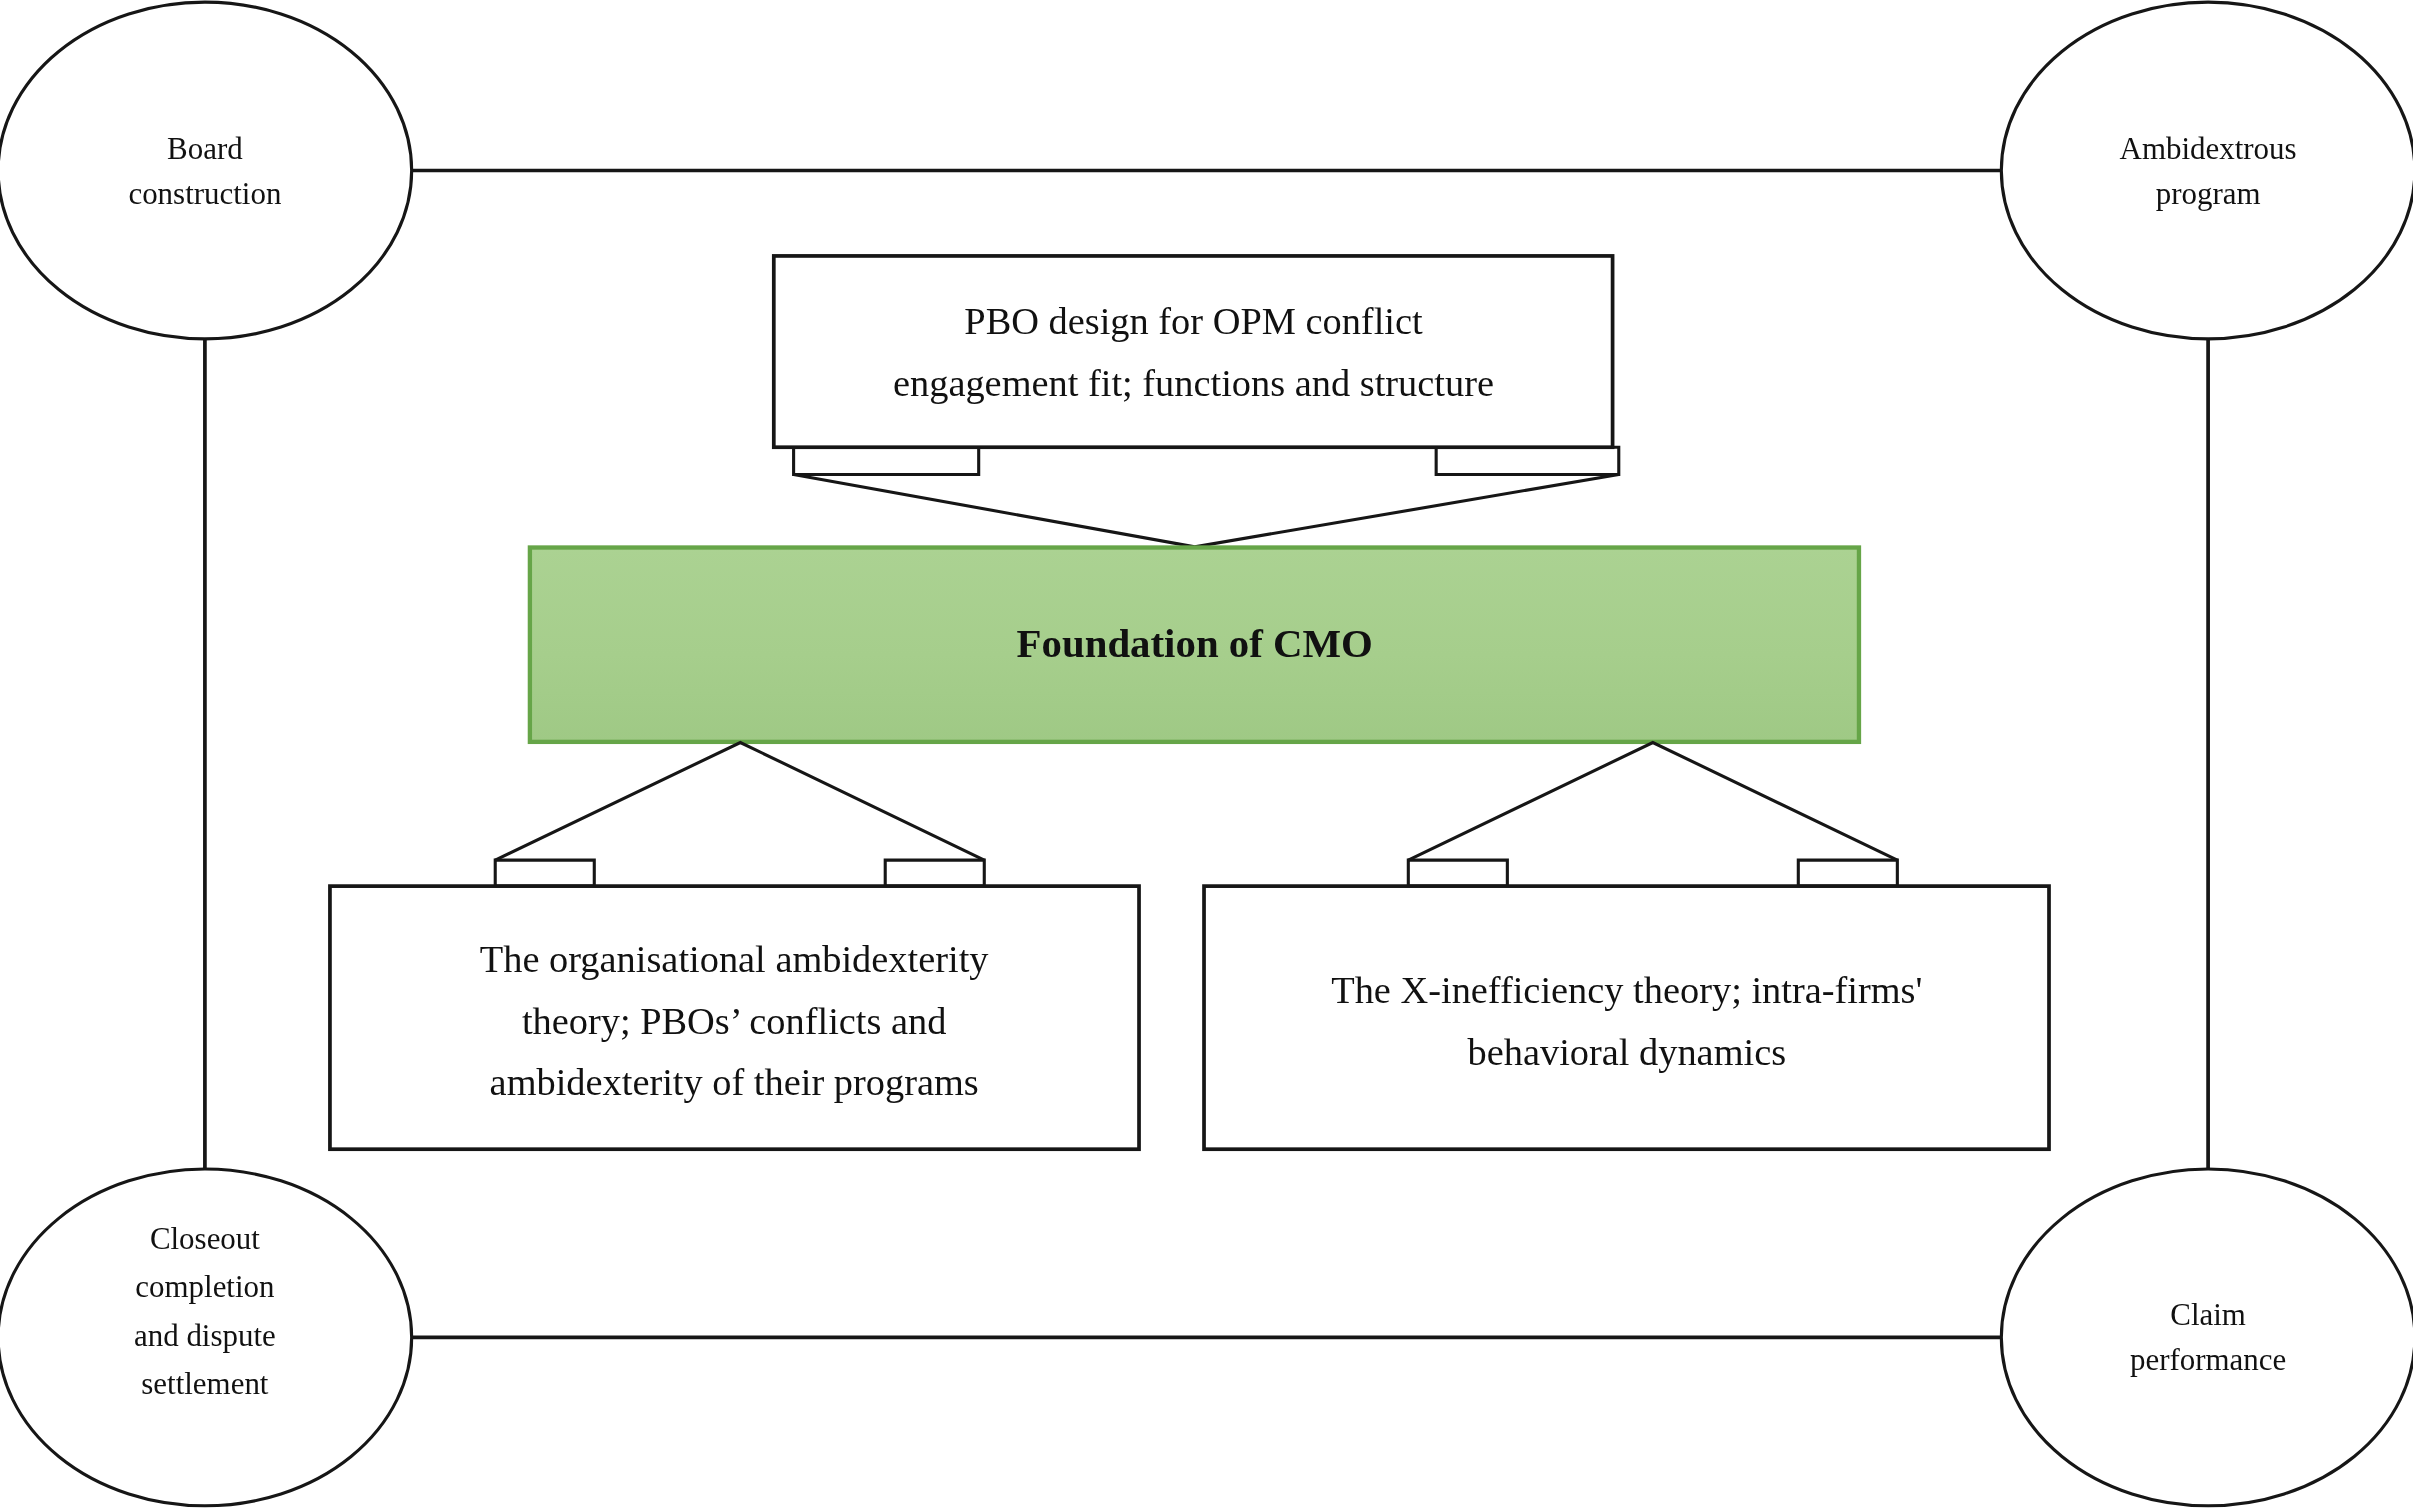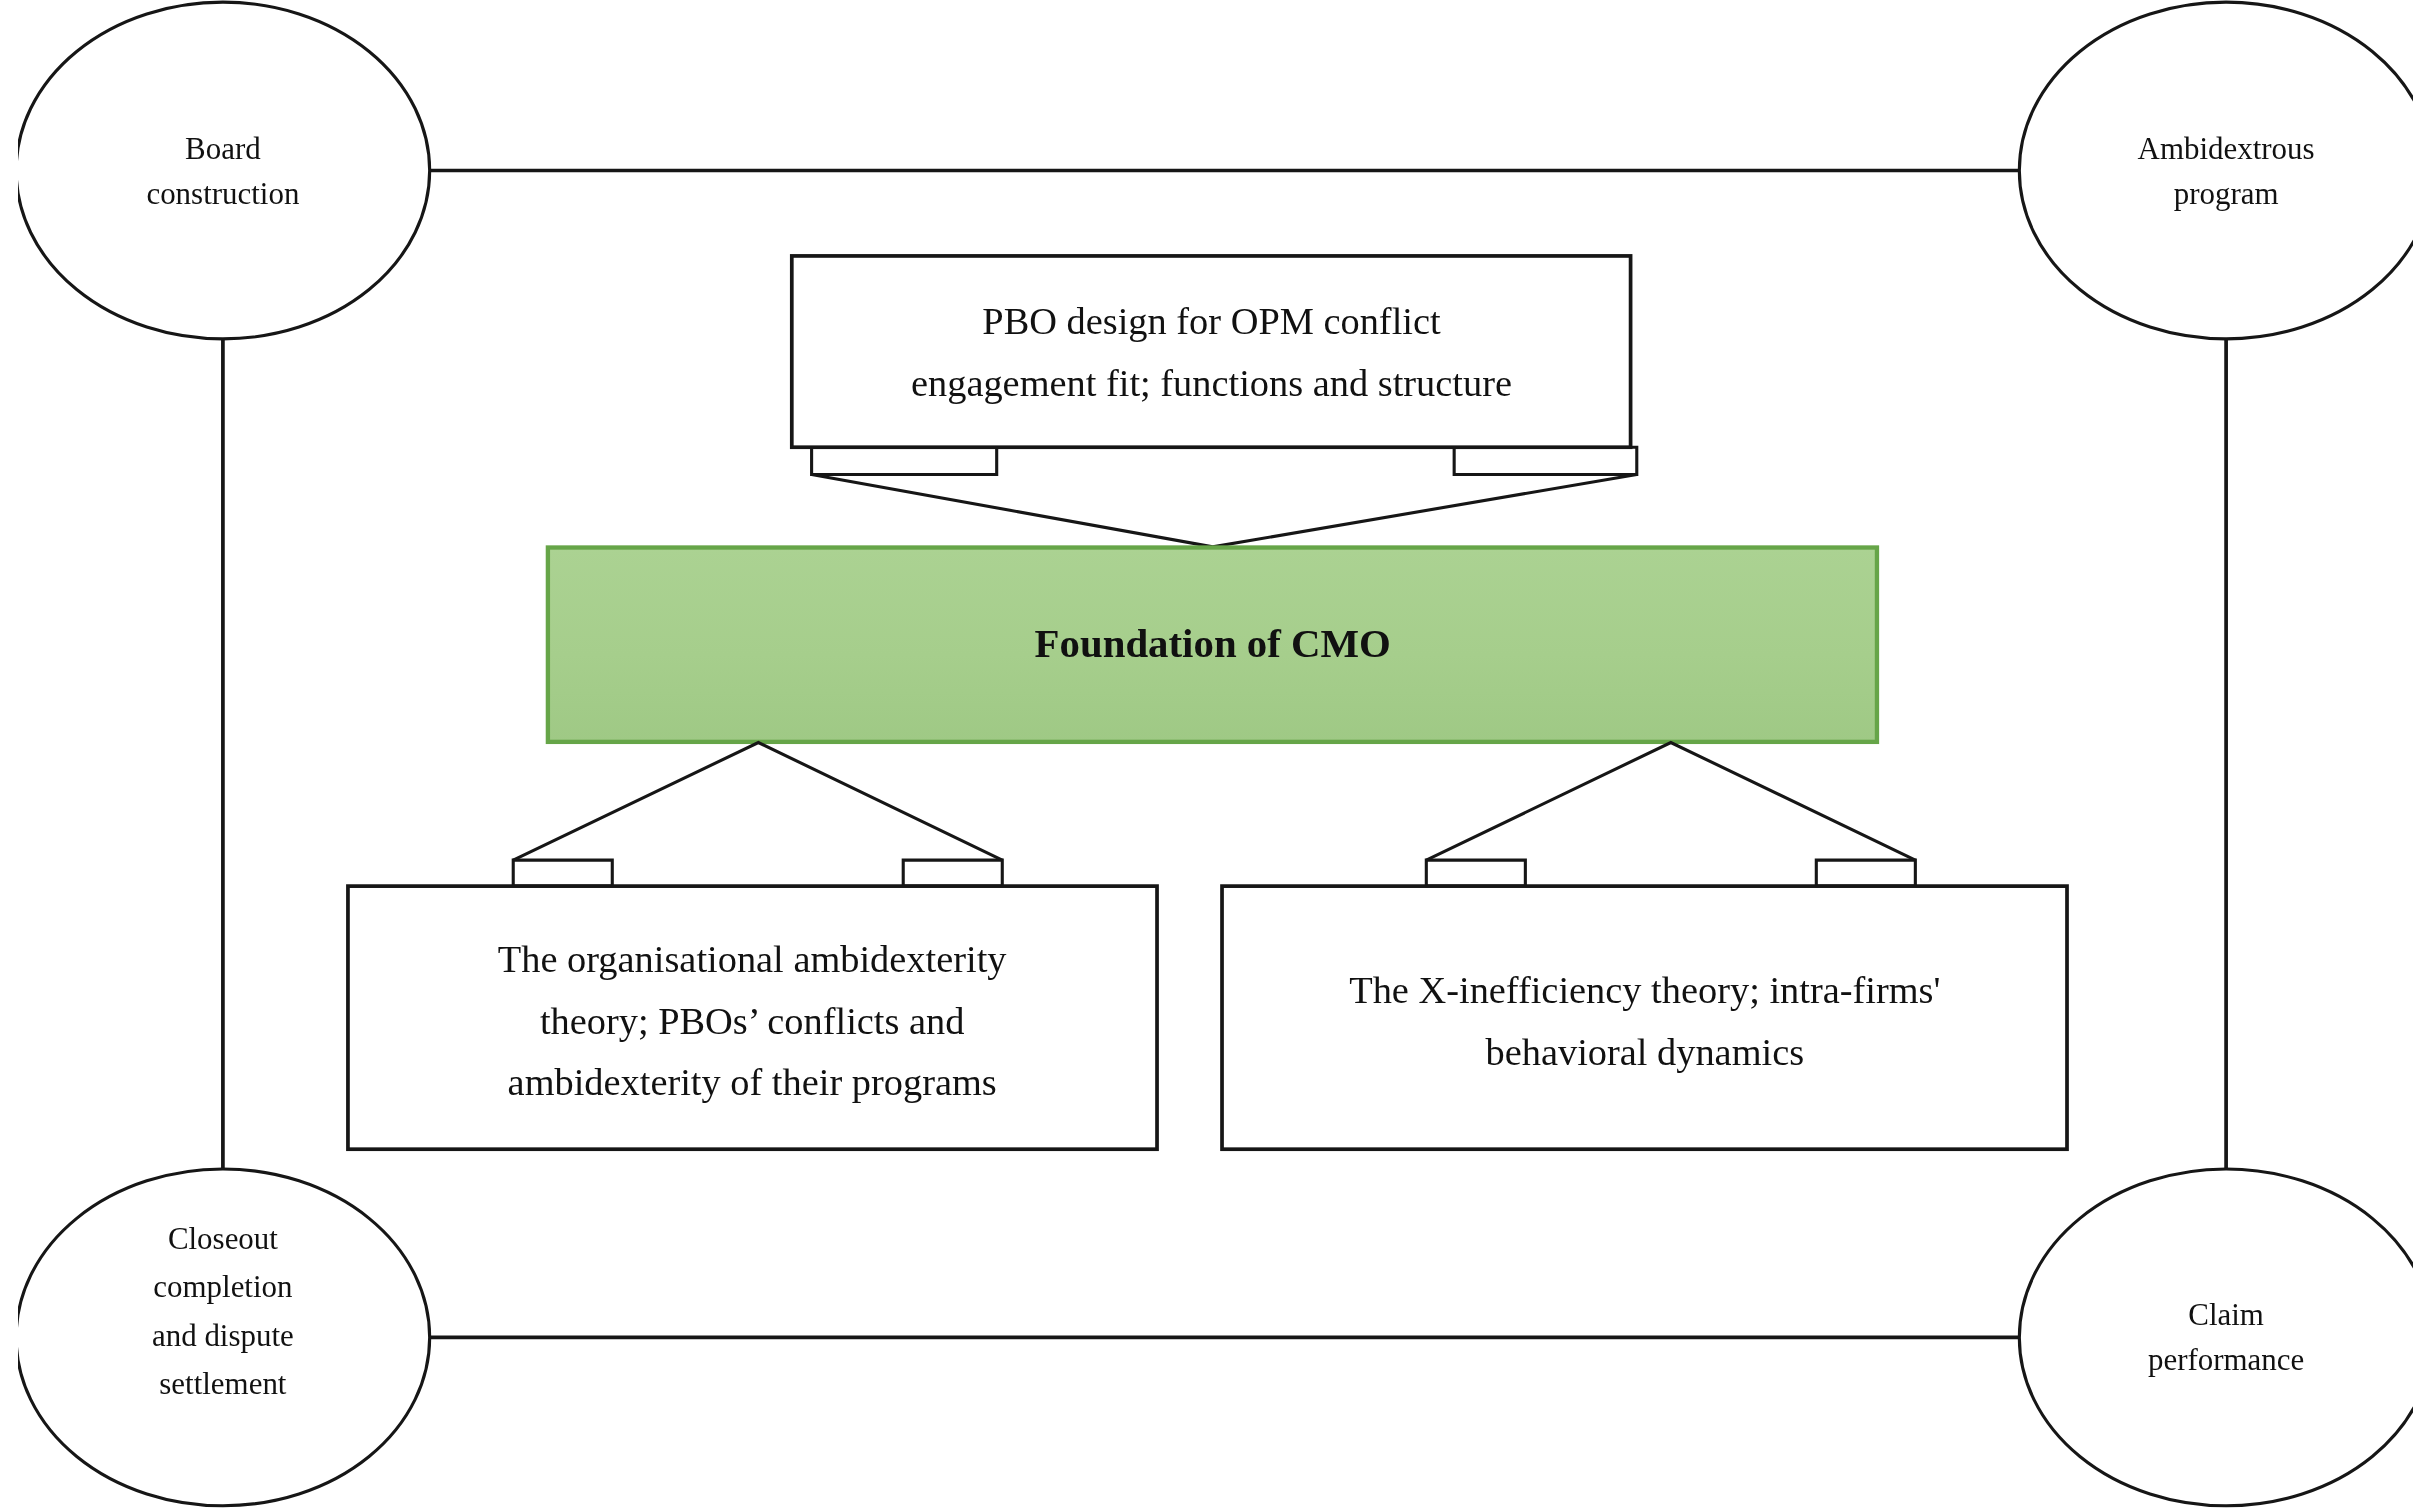--- a/index.html
+++ b/index.html
@@ -10,21 +10,20 @@
   body {
     width: 2413px;
     height: 1511px;
     font-family: "Liberation Serif", "DejaVu Serif", serif;
     overflow: hidden;
   }
   #diagram-root {
     position: relative;
     width: 2017px;
     height: 1511px;
-    margin-left: 18px;
   }
   svg.diagram-canvas {
     position: absolute;
     top: 0;
     left: 0;
     width: 2413px;
     height: 1511px;
     display: block;
   }
   .link-line {

